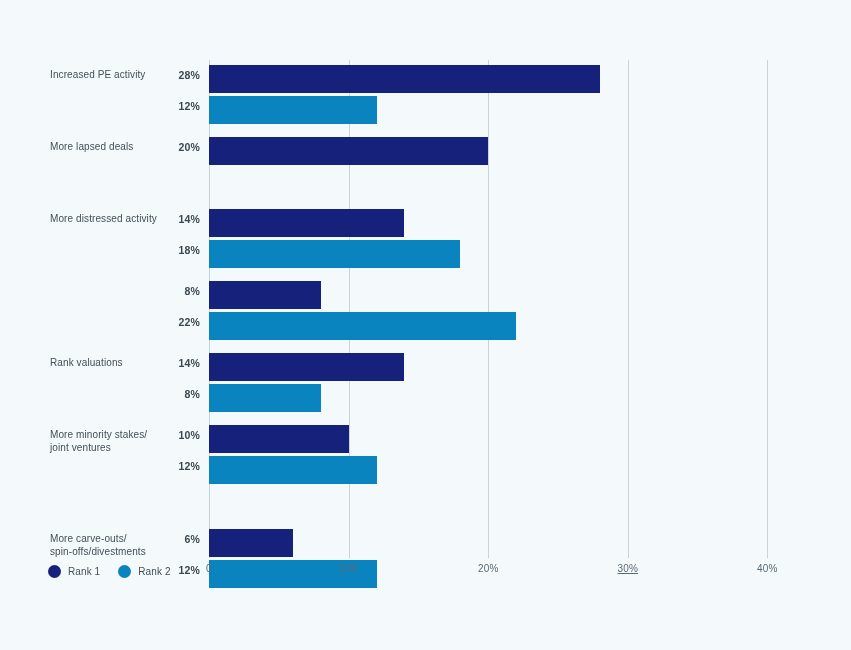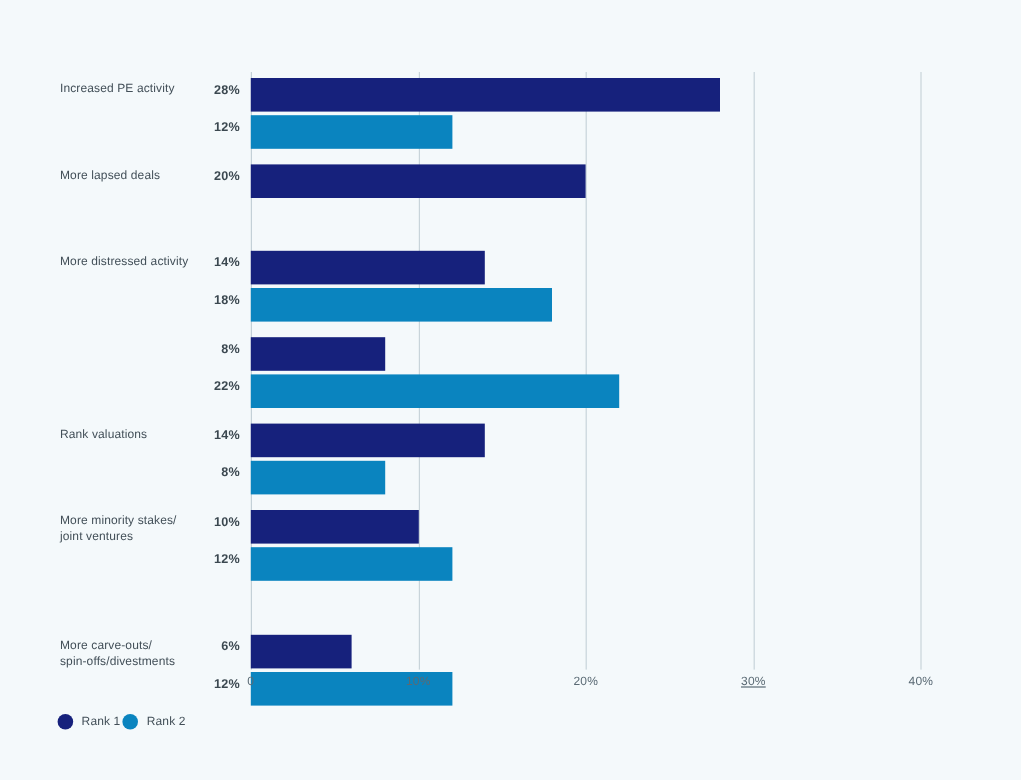--- a/index.html
+++ b/index.html
@@ -100,24 +100,24 @@
     font-size: 10px;
     color: #5a6a74;
     transform: translateX(-50%);
     letter-spacing: 0.2px;
   }
 
   
   .legend {
     position: absolute;
     left: 48px;
-    top: 595px;
+    top: 565px;
     display: flex;
     align-items: center;
-    gap: 2px;
+    gap: 18px;
   }
   .legend-item {
     display: flex;
     align-items: center;
     gap: 7px;
   }
   .legend-dot {
     width: 13px;
     height: 13px;
     border-radius: 50%;

